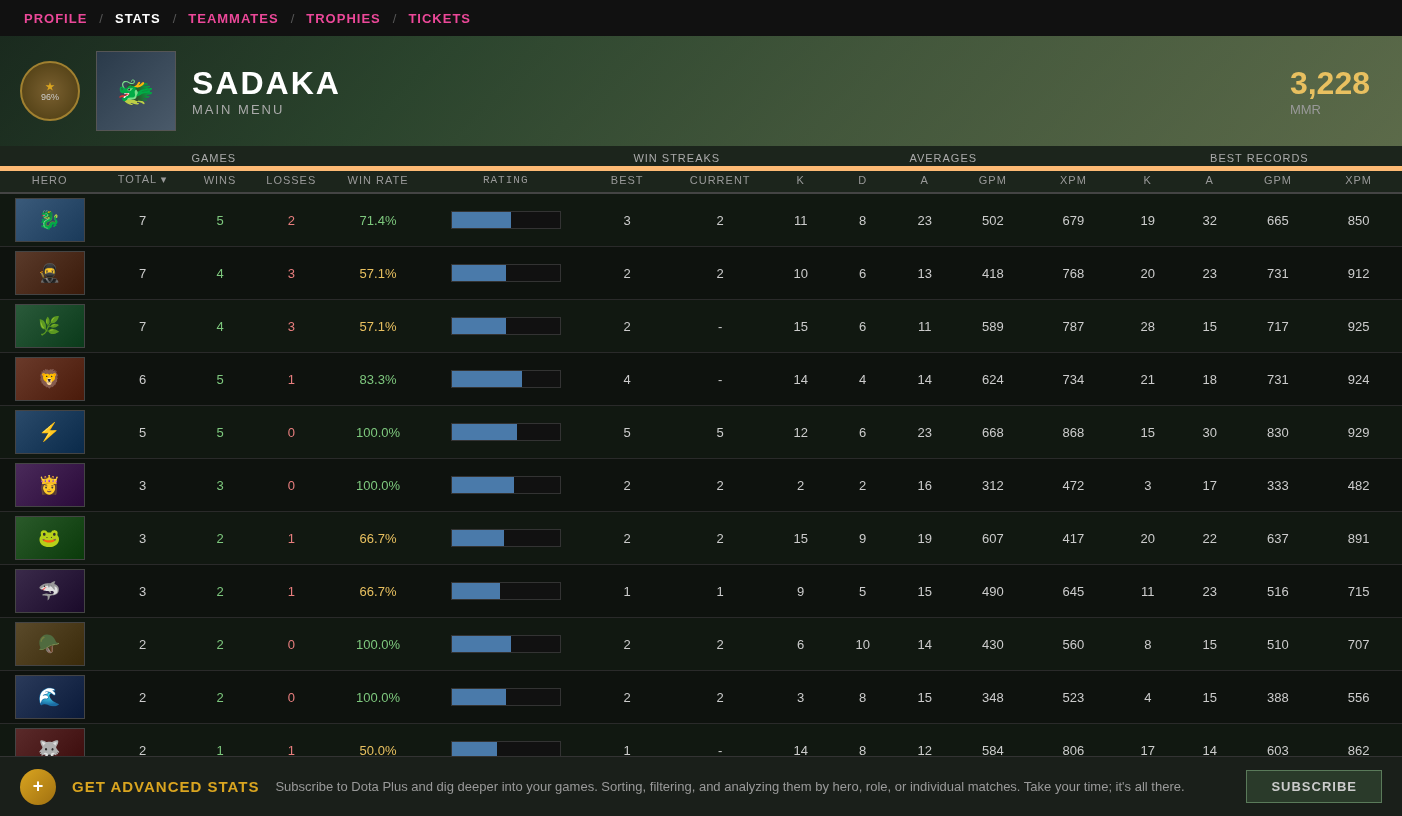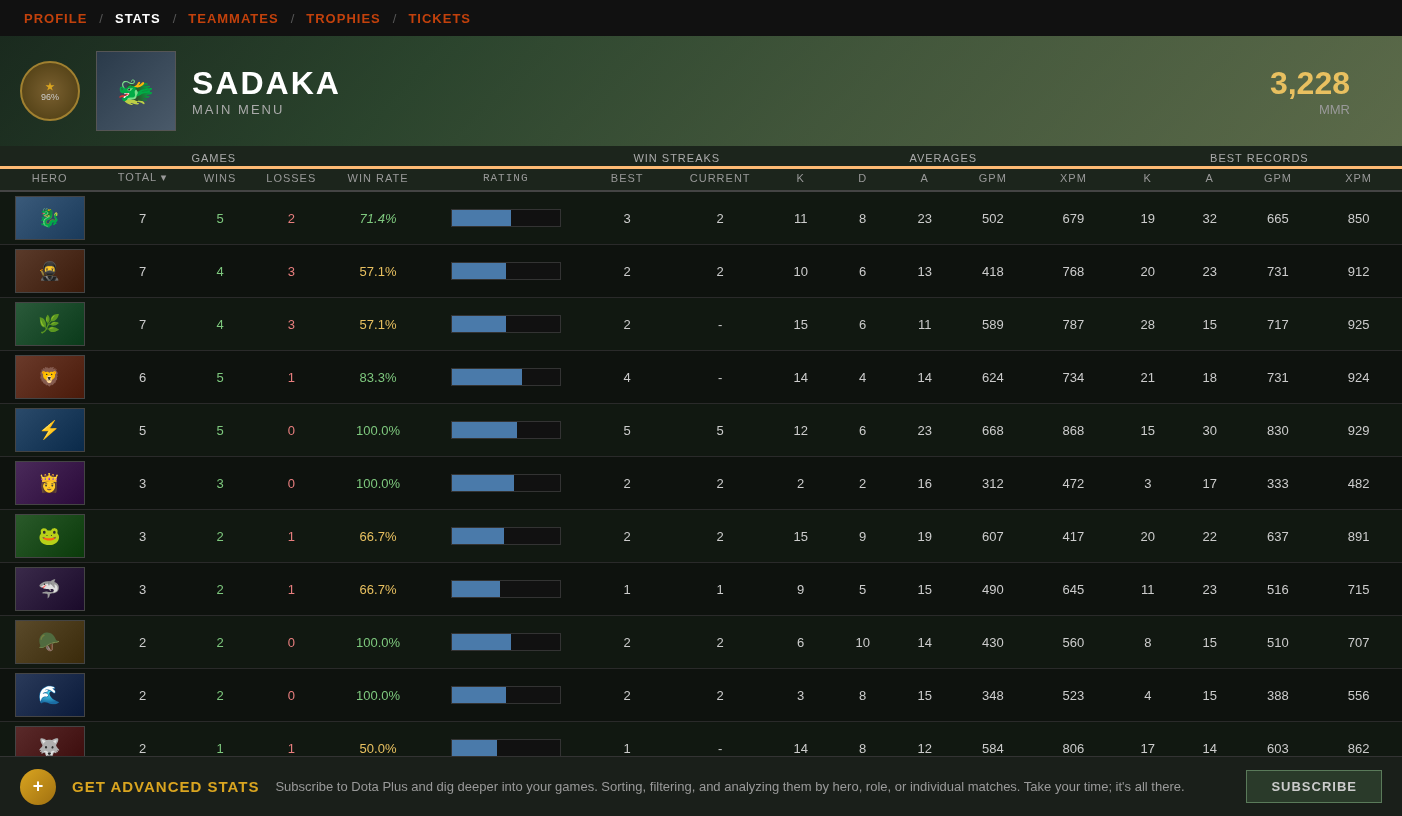--- a/index.html
+++ b/index.html
@@ -15,21 +15,21 @@
     
     .nav-bar {
       background: #111;
       display: flex;
       align-items: center;
       padding: 0 20px;
       height: 36px;
       gap: 8px;
     }
     .nav-item {
-      color: #c2410c;
+      color: #ec4899;
       font-size: 13px;
       font-weight: bold;
       letter-spacing: 1px;
       text-transform: uppercase;
       cursor: pointer;
       padding: 0 4px;
     }
     .nav-item.active { color: #fff; }
     .nav-separator { color: #555; font-size: 13px; }
 
@@ -85,22 +85,22 @@
     .player-name {
       font-size: 32px;
       font-weight: bold;
       color: #fff;
       letter-spacing: 2px;
       text-transform: uppercase;
     }
     .player-subtitle { font-size: 13px; color: #aaa; letter-spacing: 2px; text-transform: uppercase; }
 
     .mmr-section {
-      text-align: right;
-      margin-right: 32px;
+      text-align: left;
+      margin-right: 12px;
     }
     .mmr-value { font-size: 32px; font-weight: bold; color: #e8c060; }
     .mmr-label { font-size: 13px; color: #999; text-transform: uppercase; }
 
     .confidence-section { min-width: 200px; }
     .confidence-bar-container {
       display: flex;
       align-items: center;
       gap: 8px;
     }
@@ -129,21 +129,21 @@
     }
     .stats-table thead tr:first-child th {
       background: rgba(30,40,30,0.9);
       color: #888;
       font-size: 11px;
       font-weight: normal;
       letter-spacing: 1px;
       text-transform: uppercase;
       padding: 6px 4px 2px;
       text-align: center;
-      border-bottom: 3px solid #fdba74;
+      border-bottom: 5px solid #fdba74;
     }
     .stats-table thead tr:last-child th {
       background: rgba(30,40,30,0.9);
       color: #999;
       font-size: 11px;
       font-weight: normal;
       letter-spacing: 1px;
       text-transform: uppercase;
       padding: 2px 4px 6px;
       text-align: center;
@@ -332,21 +332,21 @@
       </tr>
     </thead>
     <tbody id="table-body">
     <tr>
     <td class="hero-cell">
       <div class="hero-thumb" style="background:linear-gradient(135deg,#3a5a7a,#1a3a5a)">🐉</div>
     </td>
     <td>7</td>
     <td style="color:#7ec87e;">5</td>
     <td style="color:#e87e7e;">2</td>
-    <td style="color:#7ec87e;font-style:italic;">71.4%</td>
+    <td style="color:#7ec87e;">71.4%</td>
     <td class="rating-bar-cell">
       <div class="rating-bar-outer">
         <div class="rating-bar-blue" style="width:55%"></div>
       </div>
     </td>
     <td>3</td>
     <td>2</td>
     <td>11</td>
     <td>8</td>
     <td>23</td>

